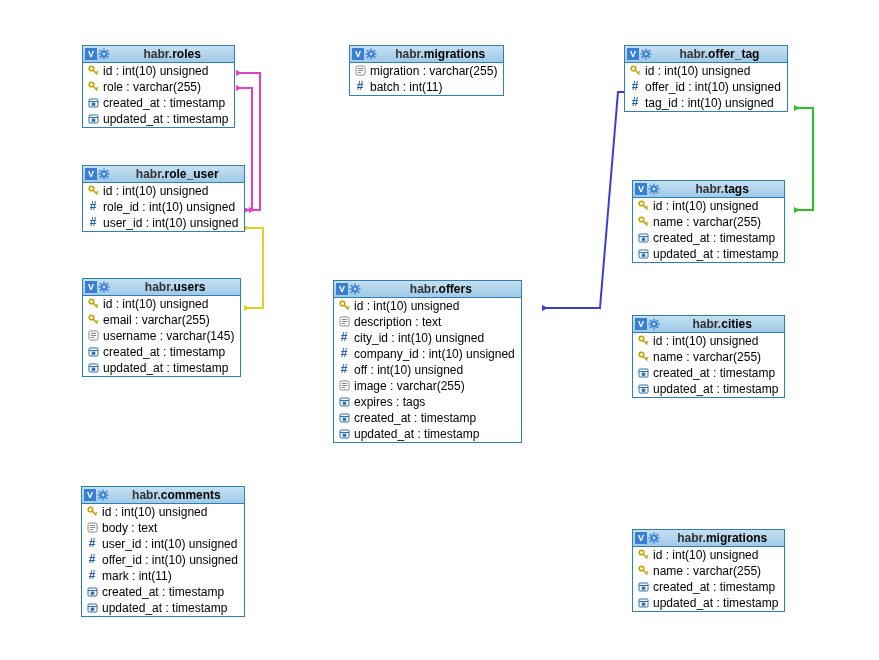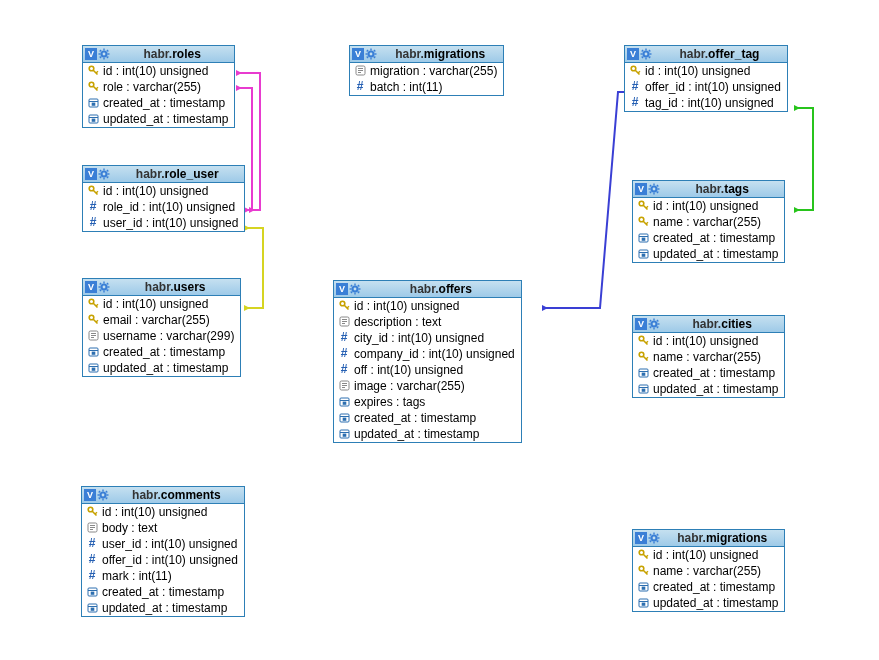--- a/index.html
+++ b/index.html
@@ -362,21 +362,21 @@
         </div>
         <div class="row">
           <span class="icon">
             <svg width="11" height="11" viewBox="0 0 11 11">
               <rect x="1" y="1" width="9" height="9" rx="1.5" fill="#fff" stroke="#888" stroke-width="1"></rect>
               <line x1="3" y1="3.5" x2="8" y2="3.5" stroke="#888" stroke-width="1"></line>
               <line x1="3" y1="5.5" x2="8" y2="5.5" stroke="#888" stroke-width="1"></line>
               <line x1="3" y1="7.5" x2="6" y2="7.5" stroke="#888" stroke-width="1"></line>
             </svg>
           </span>
-          <span class="label">username : varchar(299)</span>
+          <span class="label">username : varchar(145)</span>
         </div>
         <div class="row">
           <span class="icon">
             <svg width="11" height="11" viewBox="0 0 11 11">
               <rect x="1" y="2" width="9" height="8" rx="1" fill="#fff" stroke="#2d6fb0" stroke-width="1"></rect>
               <line x1="1" y1="4.5" x2="10" y2="4.5" stroke="#2d6fb0" stroke-width="1"></line>
               <rect x="3.7" y="5.6" width="3.6" height="3.2" fill="#2d6fb0"></rect>
             </svg>
           </span>
           <span class="label">created_at : timestamp</span>

